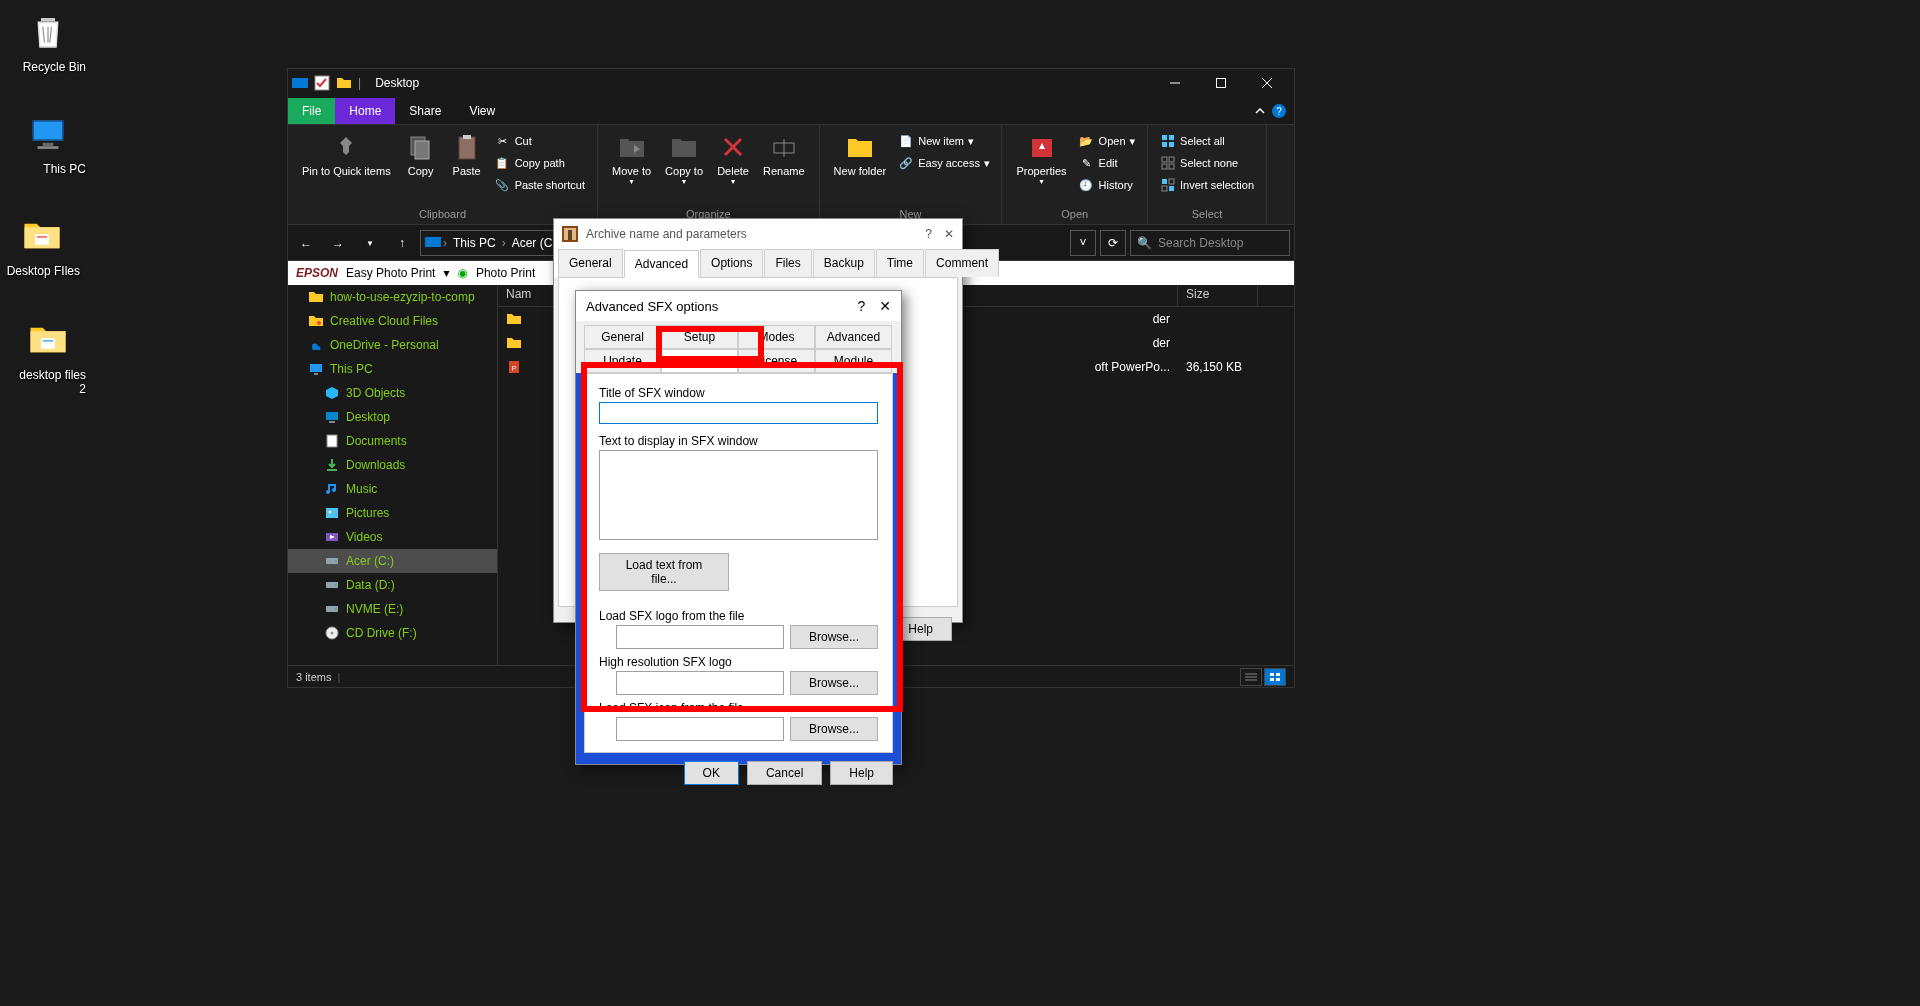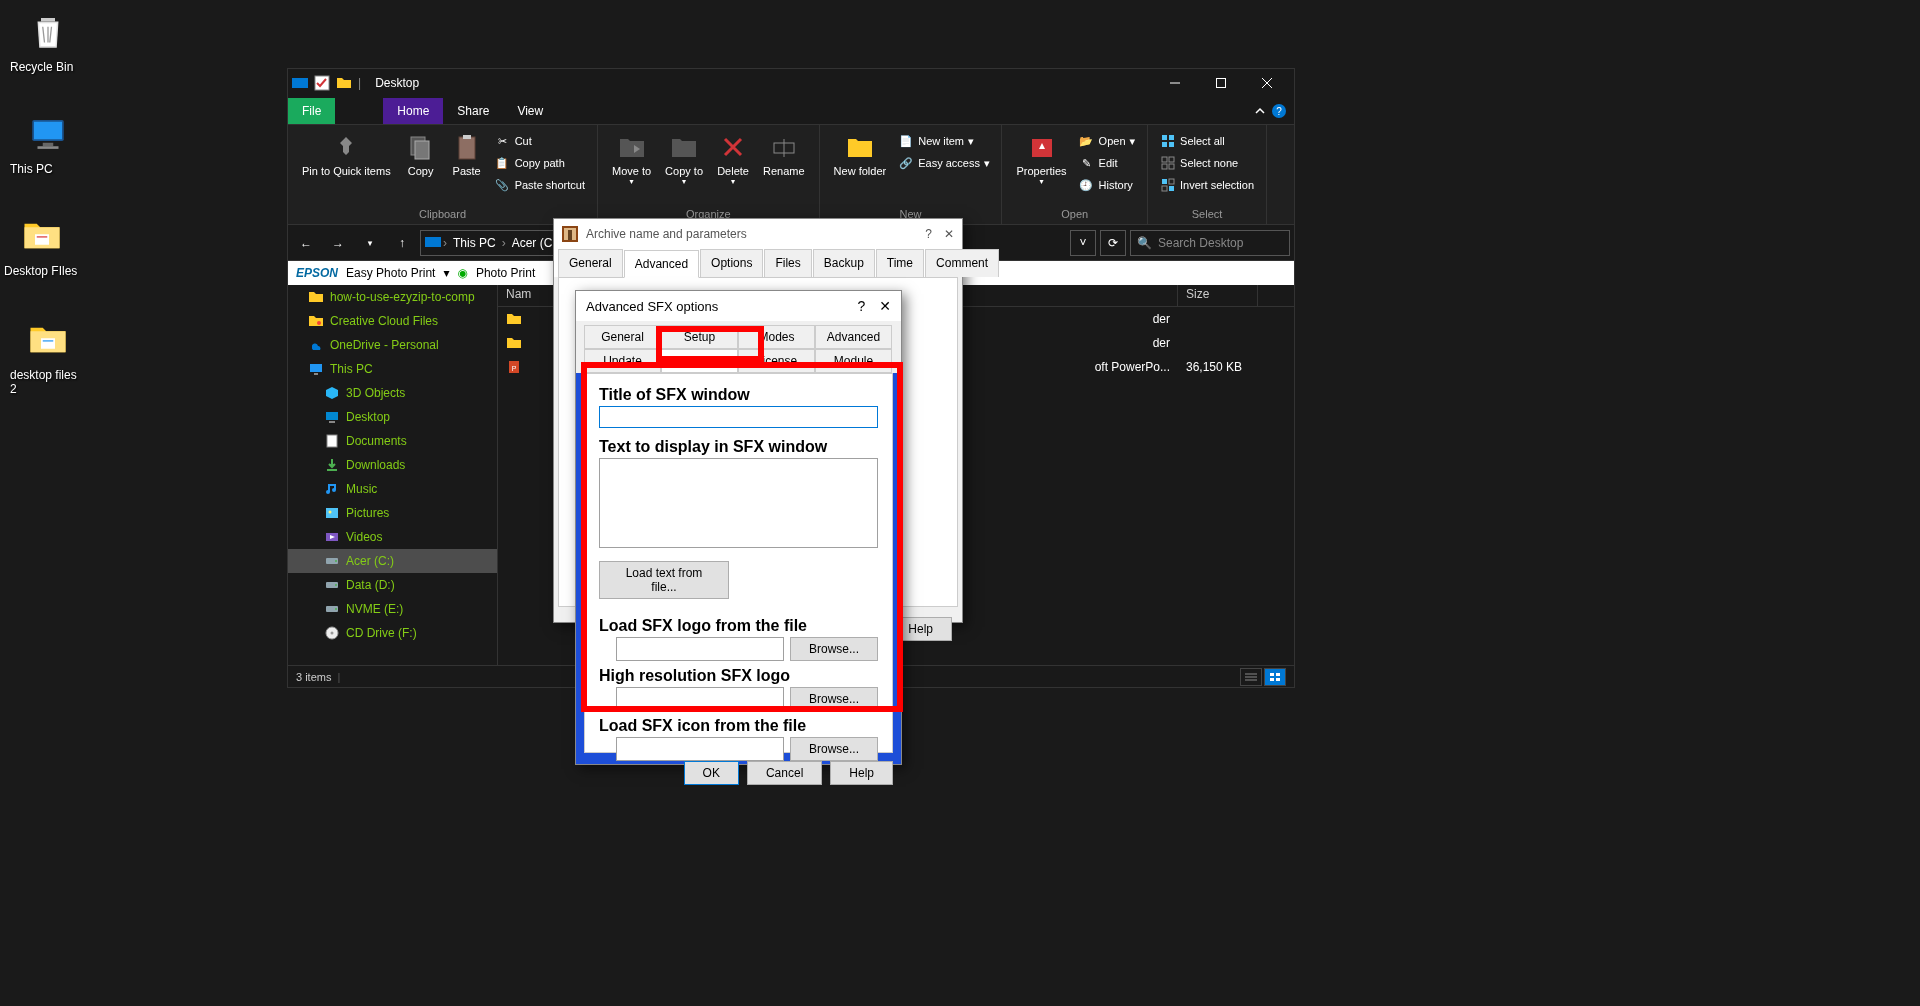--- a/index.html
+++ b/index.html
@@ -1,34 +1,34 @@
 <!DOCTYPE html>
 <html><head>
 <meta charset="utf-8">
 <style>
 * { margin: 0; padding: 0; box-sizing: border-box; font-family: 'Segoe UI', Tahoma, sans-serif; }
 body { background: #1a1a1a; width: 1920px; height: 1006px; overflow: hidden; position: relative; font-size: 12px; color: #fff; }
 
-.desktop-icon { position: absolute; width: 76px; text-align: left; cursor: pointer; }
+.desktop-icon { position: absolute; width: 76px; text-align: right; cursor: pointer; }
 .desktop-icon .icon-img { width: 48px; height: 48px; margin: 0 auto 4px; display: flex; align-items: center; justify-content: center; }
 .desktop-icon .label { color: #fff; font-size: 12px; text-shadow: 1px 1px 2px #000; }
 
 .recycle-bin svg, .pc-icon svg, .folder-icon svg { width: 42px; height: 42px; }
 
 .explorer-window { position: absolute; left: 287px; top: 68px; width: 1008px; height: 620px; background: #191919; border: 1px solid #333; }
 .titlebar { height: 28px; background: #191919; display: flex; align-items: center; padding: 0 4px; }
 .titlebar-left { display: flex; align-items: center; gap: 6px; }
 .titlebar-title { font-size: 12px; color: #fff; margin-left: 8px; }
 .titlebar-controls { margin-left: auto; display: flex; }
 .titlebar-btn { width: 46px; height: 28px; display: flex; align-items: center; justify-content: center; color: #fff; }
 
 .ribbon-tabs { height: 28px; background: #191919; display: flex; align-items: center; border-bottom: 1px solid #333; }
 .ribbon-tab { padding: 6px 14px; font-size: 12px; color: #fff; cursor: pointer; }
 .ribbon-tab.file { background: #1aaa5d; }
-.ribbon-tab.active { background: #4c1d95; margin-left: 48px; }
+.ribbon-tab.active { background: #6d28d9; }
 .ribbon-collapse { margin-left: auto; padding: 4px 8px; display:flex; align-items:center; gap:6px; }
 
 .ribbon-content { height: 100px; background: #202020; display: flex; border-bottom: 1px solid #333; }
 .ribbon-group { border-right: 1px solid #333; padding: 2px 8px; display: flex; flex-direction: column; justify-content: space-between; }
 .ribbon-group-label { text-align: center; font-size: 11px; color: #999; padding-bottom: 2px; }
 .ribbon-buttons { display: flex; align-items: flex-start; gap: 2px; flex: 1; }
 .ribbon-btn-large { display: flex; flex-direction: column; align-items: center; padding: 4px 6px; cursor: pointer; font-size: 11px; color: #fff; text-align: center; min-width: 40px; }
 .ribbon-btn-large .ic { width: 32px; height: 32px; display:flex; align-items:center; justify-content:center; margin-bottom: 2px; }
 .ribbon-btn-small { display: flex; align-items: center; padding: 2px 4px; cursor: pointer; font-size: 11px; color: #fff; gap: 4px; }
 .ribbon-btn-small .ic { width: 16px; height: 16px; display:flex; align-items:center; justify-content:center; }
@@ -37,21 +37,21 @@
 .nav-bar { height: 36px; background: #191919; display: flex; align-items: center; padding: 0 4px; gap: 4px; border-bottom: 1px solid #333; }
 .nav-btn { width: 28px; height: 28px; display:flex; align-items:center; justify-content:center; color:#fff; cursor:pointer; }
 .breadcrumb { flex: 1; height: 26px; background: #191919; border: 1px solid #555; display: flex; align-items: center; padding: 0 4px; gap: 2px; overflow:hidden; max-width:260px; }
 .breadcrumb-item { padding: 0 4px; font-size: 12px; color: #fff; display:flex; align-items:center; gap:4px;}
 .breadcrumb-sep { color: #888; }
 .search-box { width: 160px; height: 26px; background: #191919; border: 1px solid #555; display: flex; align-items: center; padding: 0 6px; gap:6px; color:#888; font-size:12px; margin-left:auto;}
 .refresh-btn { width: 26px; height:26px; display:flex; align-items:center; justify-content:center; border:1px solid #555;}
 .dropdown-btn { width: 26px; height:26px; display:flex; align-items:center; justify-content:center; border:1px solid #555;}
 
 .epson-bar { height: 24px; background: #fff; color: #000; display: flex; align-items: center; padding: 0 8px; gap: 8px; font-size: 12px; }
-.epson-logo { font-weight: bold; color: #0369a1; font-style: italic; }
+.epson-logo { font-weight: bold; color: #7f1d1d; font-style: italic; }
 
 .explorer-body { display: flex; height: calc(100% - 28px - 28px - 100px - 36px - 24px - 22px); background: #191919; }
 .tree-panel { width: 210px; background: #191919; overflow-y: auto; border-right: 1px solid #333; }
 .tree-item { display: flex; align-items: center; padding: 4px 8px; gap: 6px; font-size: 12px; color: #84cc16; cursor: pointer; }
 .tree-item.selected { background: #4d4d4d; }
 .tree-item .ic { width: 16px; height: 16px; display:flex; align-items:center; justify-content:center; }
 .tree-indent-1 { padding-left: 20px; }
 .tree-indent-2 { padding-left: 36px; }
 
 .list-panel { flex: 1; background: #191919; overflow: hidden; position:relative; }
@@ -79,21 +79,21 @@
 
 
 .sfx-dialog { position: absolute; left: 575px; top: 290px; width: 327px; height: 475px; background: #1d4ed8; border: 1px solid #888; box-shadow: 4px 4px 12px rgba(0,0,0,0.5); color: #000; z-index: 10; }
 .sfx-title { height: 30px; display: flex; align-items: center; padding: 0 10px; gap: 8px; font-size: 13px; color: #000; background:#fff;}
 .sfx-title-btns { margin-left: auto; display: flex; gap: 14px; color:#000; font-size:14px;}
 .sfx-tabs-wrap { padding: 4px 8px 0; background:#f0f0f0;}
 .sfx-tabs { display: flex; flex-wrap: wrap; }
 .sfx-tab { padding: 4px 0; font-size: 12px; border: 1px solid #ccc; background: #f0f0f0; cursor: pointer; width: 77px; text-align:center;}
 .sfx-tab.active { background: #fff; }
 .sfx-body { padding: 12px 14px; background: #fff; border:1px solid #ccc; margin:0 8px; height: 380px;}
-.sfx-label { font-size: 16px; margin-bottom: 2px; display:block;font-weight:bold; }
+.sfx-label { font-size: 12px; margin-bottom: 2px; display:block; }
 .sfx-input { width: 100%; border: 1px solid #0078d7; padding: 3px; font-size: 12px; outline: none; }
 .sfx-input.plain { border: 1px solid #a0a0a0; }
 .sfx-textarea { width: 100%; height: 90px; border: 1px solid #a0a0a0; font-size: 12px; resize: none; overflow:scroll;}
 .sfx-btn { padding: 4px 18px; border: 1px solid #adadad; background: #e1e1e1; font-size: 12px; cursor: pointer; }
 .sfx-browse-row { display:flex; gap:6px; margin-bottom:6px;padding-left:17px;}
 .sfx-browse-row input { flex:1; }
 .sfx-footer { display:flex; justify-content:flex-end; gap:8px; padding:8px;}
 .sfx-footer .sfx-btn.primary { border:1px solid #0078d7; }
 
 .red-highlight { position: absolute; border: 6px solid #f00; pointer-events: none; z-index: 20; }

